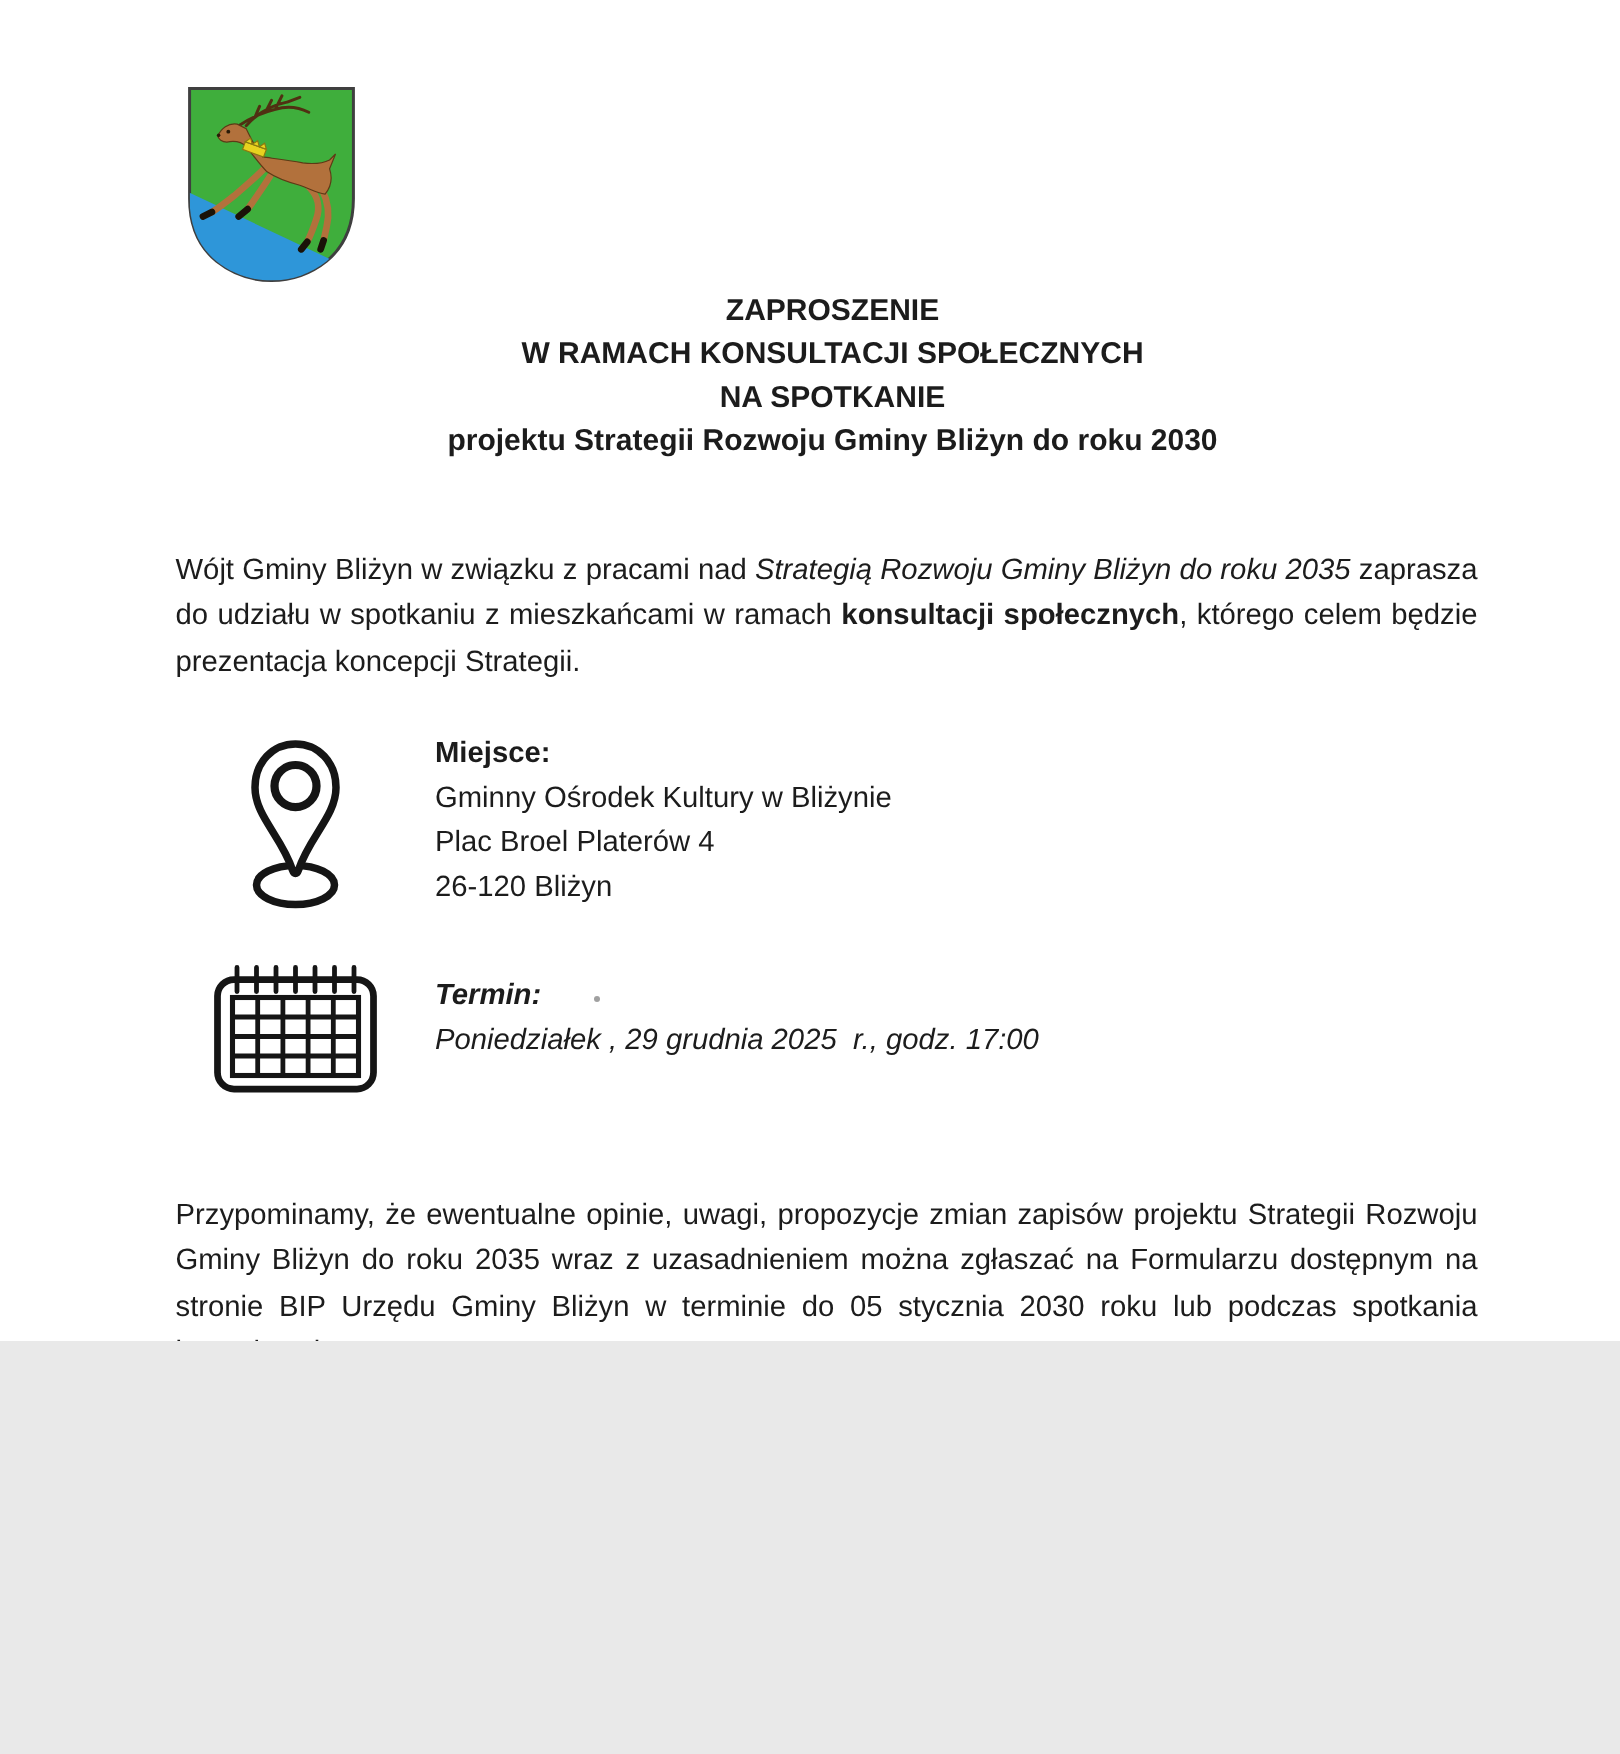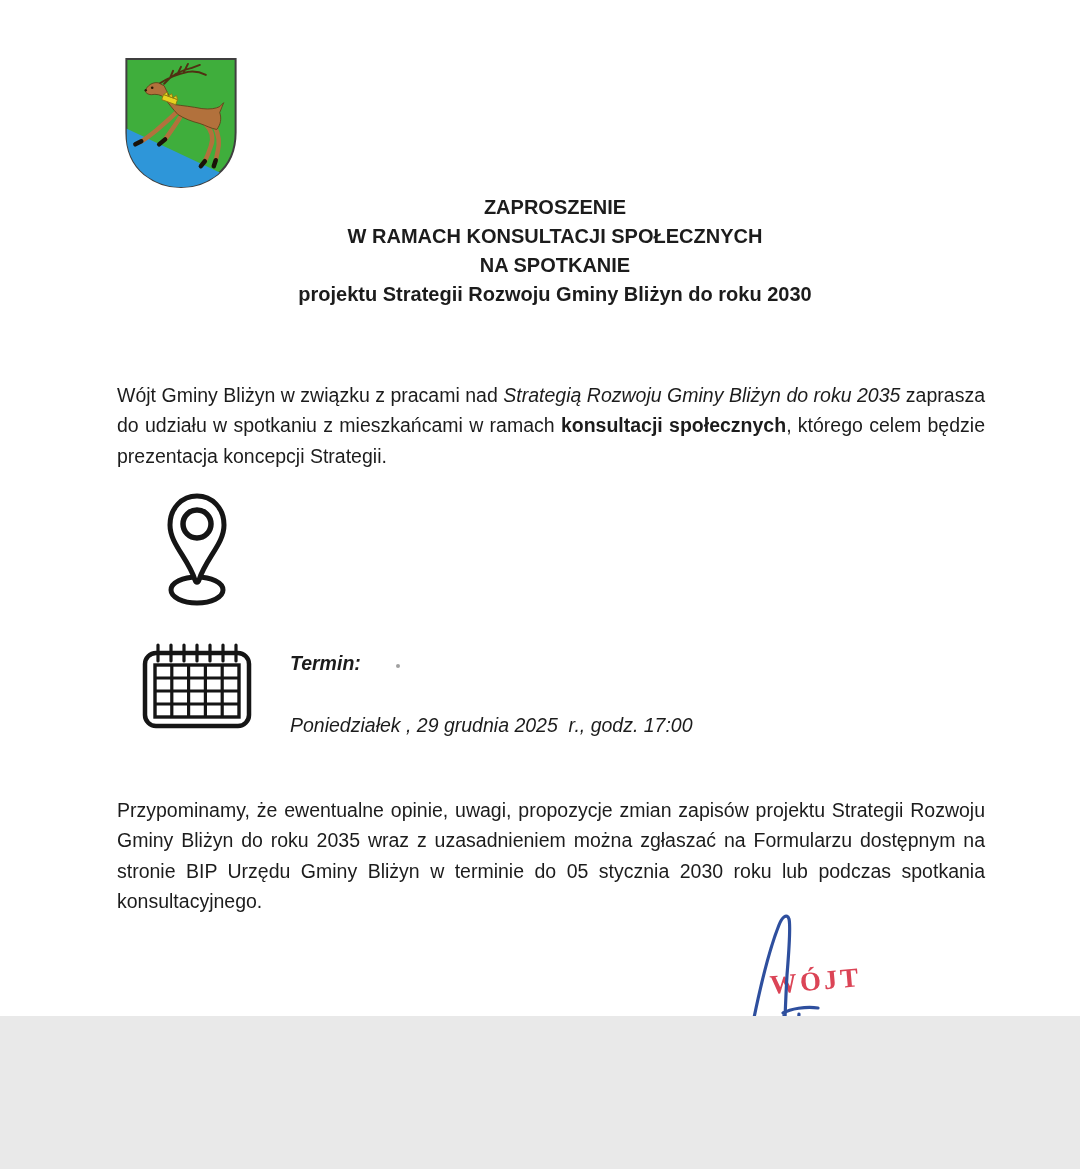--- a/index.html
+++ b/index.html
@@ -1,19 +1,19 @@
 <!DOCTYPE html>
 <html lang="pl" style="--text_black: #1c1c1c; --stamp_red: #db4456; --ink_blue: #2e4f9e; --shield_green: #3fae3c; --water_blue: #2e96d9; --deer_brown: #b2713c; --crown_gold: #e8d21f;"><head>
 <meta charset="utf-8">
 <style>
   html, body { margin: 0; padding: 0; background: #e9e9e9; }
   .page {
     position: relative;
     width: 1080px;
-    height: 1016px;
+    height: 894px;
     margin: 0 auto;
     background: #ffffff;
     font-family: "Liberation Sans", sans-serif;
     color: var(--text_black, #1c1c1c);
     overflow: hidden;
   }
 
   
   .coat { position: absolute; left: 118px; top: 53px; width: 126px; height: 141px; }
   .shield-field   { fill: var(--shield_green); stroke: #3f3f3f; stroke-width: 2; }
@@ -29,36 +29,36 @@
   .title {
     position: absolute; left: 30px; right: 0; top: 193px;
     text-align: center; font-weight: bold; font-size: 20px; line-height: 29px;
   }
 
   
   .para {
     position: absolute; left: 117px; width: 868px;
     font-size: 19.5px; line-height: 30.5px; text-align: justify;
   }
-  .p-intro { top: 360px; }
+  .p-intro { top: 345px; }
   .p-close { top: 775px; }
   .it { font-style: italic; }
   .bd { font-weight: bold; }
 
   
   .pin-icon  { position: absolute; left: 160px; top: 492px; width: 74px;  height: 114px; }
   .cal-icon  { position: absolute; left: 142px; top: 641px; width: 110px; height: 88px; }
   .mono-icon { stroke: #151515; fill: none; }
   .info {
     position: absolute; left: 290px; font-size: 19.5px; line-height: 29.5px;
   }
   .info-place { top: 488px; }
   .info-date  { top: 648px; line-height: 30px; font-style: italic; }
   .info .label { font-weight: bold; }
-  .prewrap { white-space: pre-wrap; margin-top: 32px; }
+  .prewrap { white-space: pre-wrap; }
 
   .speck {
     position: absolute; left: 396px; top: 664px; width: 4px; height: 4px;
     border-radius: 50%; background: #8f8f8f; opacity: .85;
   }
 
   
   .signature { position: absolute; left: 680px; top: 900px; width: 320px; height: 230px; }
   .stamp {
     position: absolute; color: var(--stamp_red);
@@ -117,20 +117,26 @@
     <div>projektu Strategii Rozwoju Gminy Bliżyn do roku 2030</div>
   </div>
 
   <p class="para p-intro"><span>Wójt Gminy Bliżyn w związku z pracami nad </span><span class="it">Strategią Rozwoju Gminy Bliżyn do roku 2035</span><span> zaprasza do udziału w spotkaniu z mieszkańcami w ramach </span><span class="bd">konsultacji społecznych</span><span>, którego celem będzie prezentacja koncepcji Strategii.</span></p>
 
   <svg class="pin-icon" viewBox="0 0 74 114" aria-hidden="true">
     <ellipse class="mono-icon" cx="37" cy="98" rx="26" ry="13" stroke-width="5"></ellipse>
     <path d="M37,4 C22,4 10,16 10,33 C10,52 28,66 35,88 C36,91 38,91 39,88 C46,66 64,52 64,33 C64,16 52,4 37,4 Z" fill="#ffffff" stroke="#151515" stroke-width="5"></path>
     <circle class="mono-icon" cx="37" cy="32" r="14" stroke-width="5.5"></circle>
   </svg>
+  <div class="info info-place">
+    <div class="label">Miejsce:</div>
+    <div>Gminny Ośrodek Kultury w Bliżynie</div>
+    <div>Plac Broel Platerów 4</div>
+    <div>26-120 Bliżyn</div>
+  </div>
 
   <svg class="cal-icon" viewBox="0 0 110 88" aria-hidden="true">
     <rect x="3" y="12" width="104" height="73" rx="11" fill="#ffffff" stroke="#151515" stroke-width="4.5"></rect>
     <path class="mono-icon" stroke-width="3.2" stroke-linecap="round" d="M16,20 L16,4 M29,20 L29,4 M42,20 L42,4 M55,20 L55,4 M68,20 L68,4 M81,20 L81,4 M94,20 L94,4"></path>
     <rect class="mono-icon" x="13" y="24" width="84" height="52" stroke-width="3.4"></rect>
     <path class="mono-icon" stroke-width="3.2" d="M29.8,24 V76 M46.6,24 V76 M63.4,24 V76 M80.2,24 V76 M13,37 H97 M13,50 H97 M13,63 H97"></path>
   </svg>
   <div class="info info-date">
     <div class="label">Termin:</div>
     <div class="prewrap">Poniedziałek , 29 grudnia 2025  r., godz. 17:00</div>

